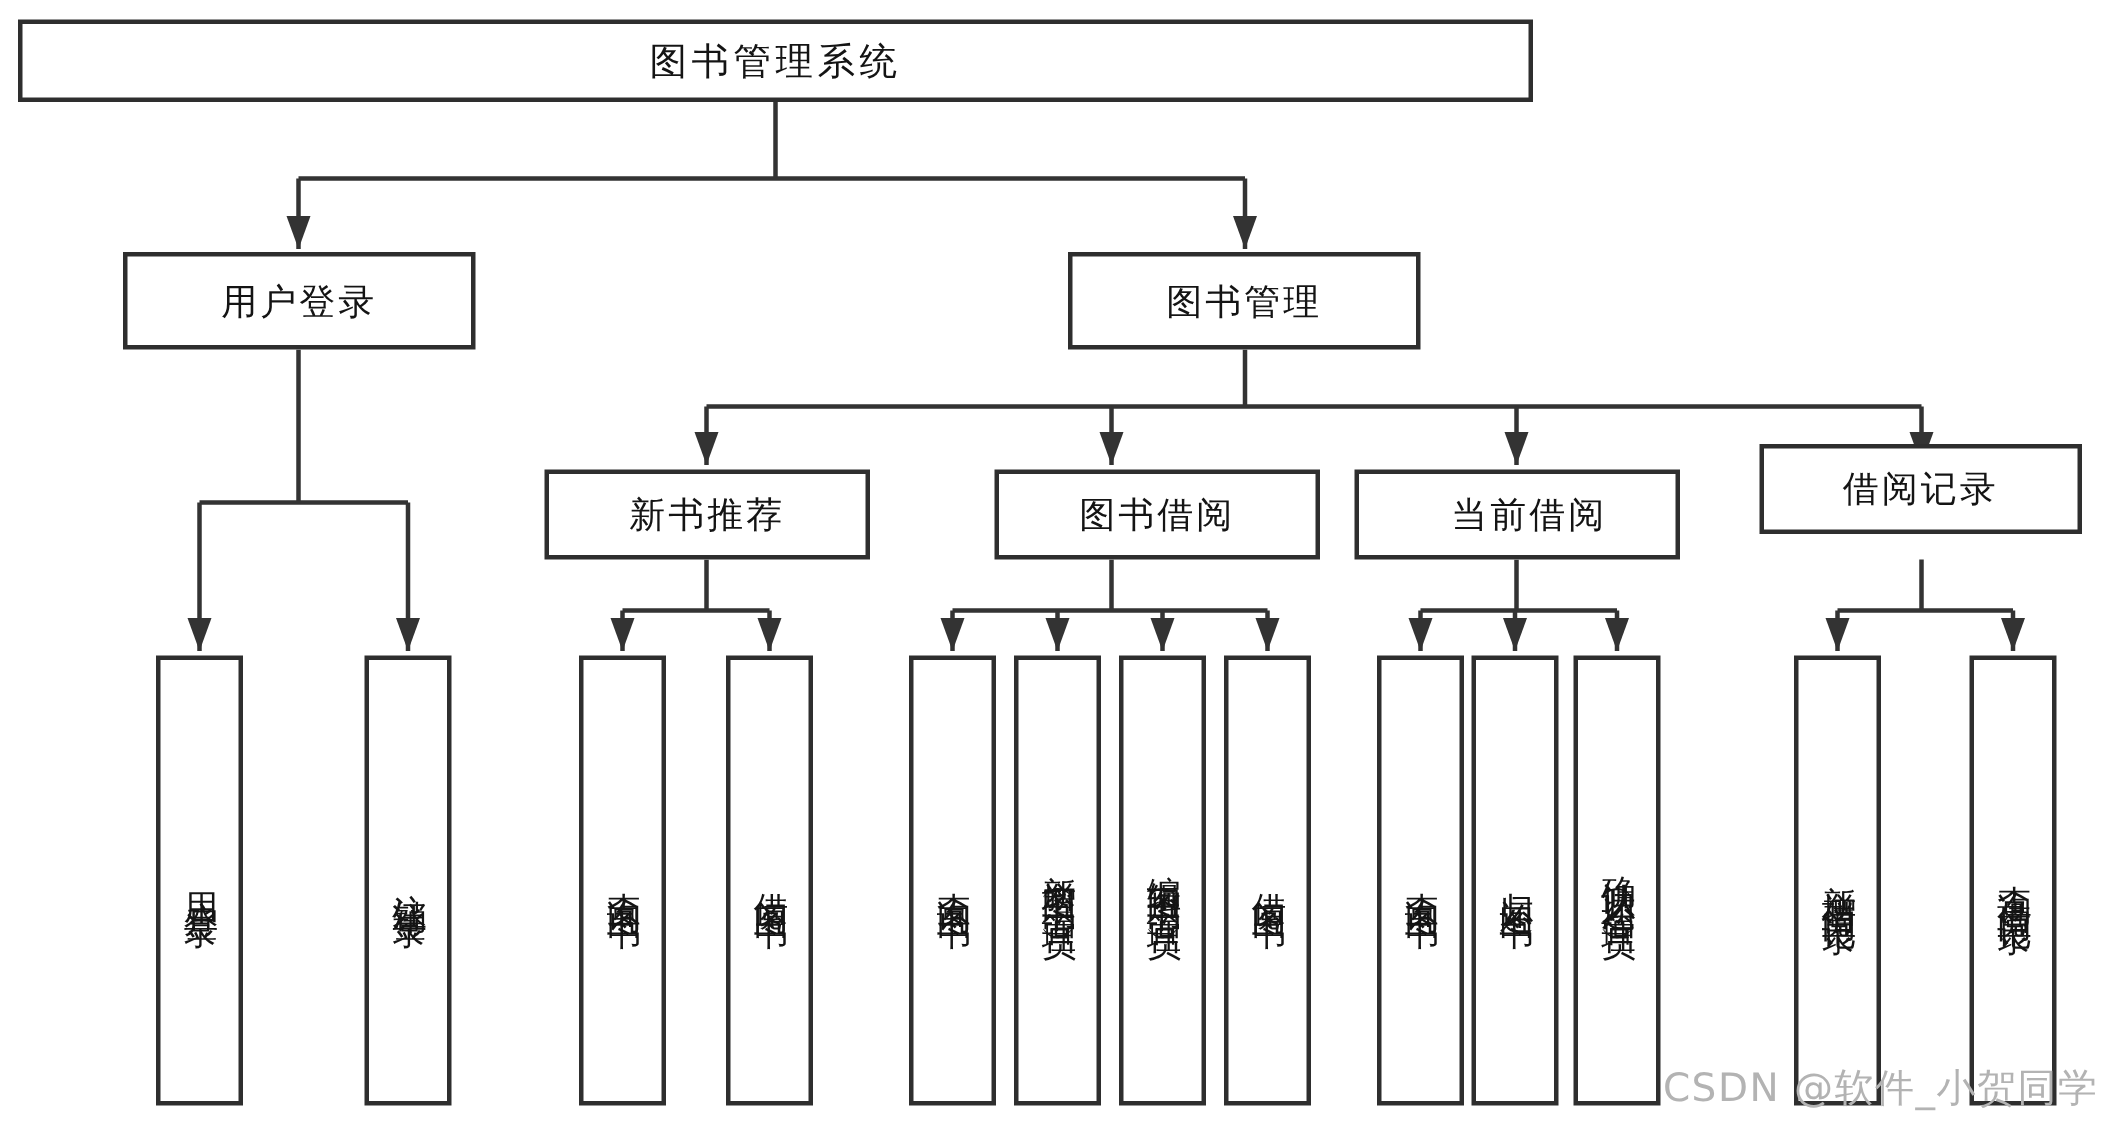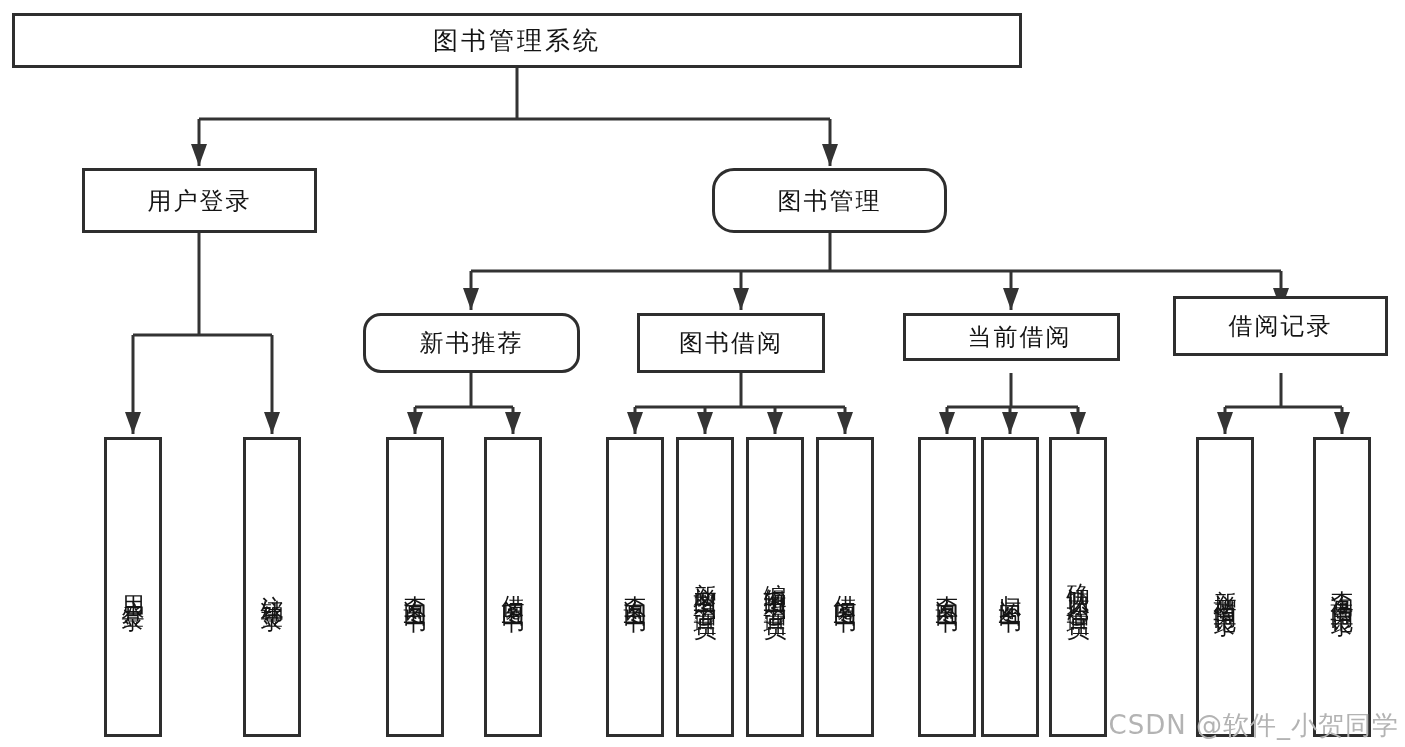--- a/index.html
+++ b/index.html
@@ -94,25 +94,25 @@
     <path class="edge" d="M1078 407 V434" marker-end="url(#arr)"></path>
 
     <path class="edge" d="M1281 373 V407 M1225 407 H1342"></path>
     <path class="edge" d="M1225 407 V434" marker-end="url(#arr)"></path>
     <path class="edge" d="M1342 407 V434" marker-end="url(#arr)"></path>
   </svg>
 
   <div class="node hbox root-box" style="left:12px; top:13px; width:1010px; height:55px;">图书管理系统</div>
 
   <div class="node hbox" style="left:82px; top:168px; width:235px; height:65px;">用户登录</div>
-  <div class="node hbox" style="left:712px; top:168px; width:235px; height:65px;border-radius:22px;">图书管理</div>
+  <div class="node hbox" style="left:712px; top:168px; width:235px; height:65px;">图书管理</div>
 
-  <div class="node hbox" style="left:363px; top:313px; width:217px; height:60px;border-radius:18px;">新书推荐</div>
-  <div class="node hbox" style="left:637px; top:313px; width:188px; height:60px;">图书借阅</div>
-  <div class="node hbox" style="left:903px; top:313px; width:217px; height:48px;padding-left:16px;">当前借阅</div>
+  <div class="node hbox" style="left:363px; top:313px; width:217px; height:60px;">新书推荐</div>
+  <div class="node hbox" style="left:663px; top:313px; width:217px; height:60px;">图书借阅</div>
+  <div class="node hbox" style="left:903px; top:313px; width:217px; height:60px;padding-left:16px;">当前借阅</div>
   <div class="node hbox" style="left:1173px; top:296px; width:215px; height:60px;">借阅记录</div>
 
   <div class="node vbox" style="left:104px; top:437px; width:58px; height:300px;">
     <span class="vtext">用户登录</span>
   </div>
   <div class="node vbox" style="left:243px; top:437px; width:58px; height:300px;">
     <span class="vtext">注销登录</span>
   </div>
 
   <div class="node vbox" style="left:386px; top:437px; width:58px; height:300px;">

